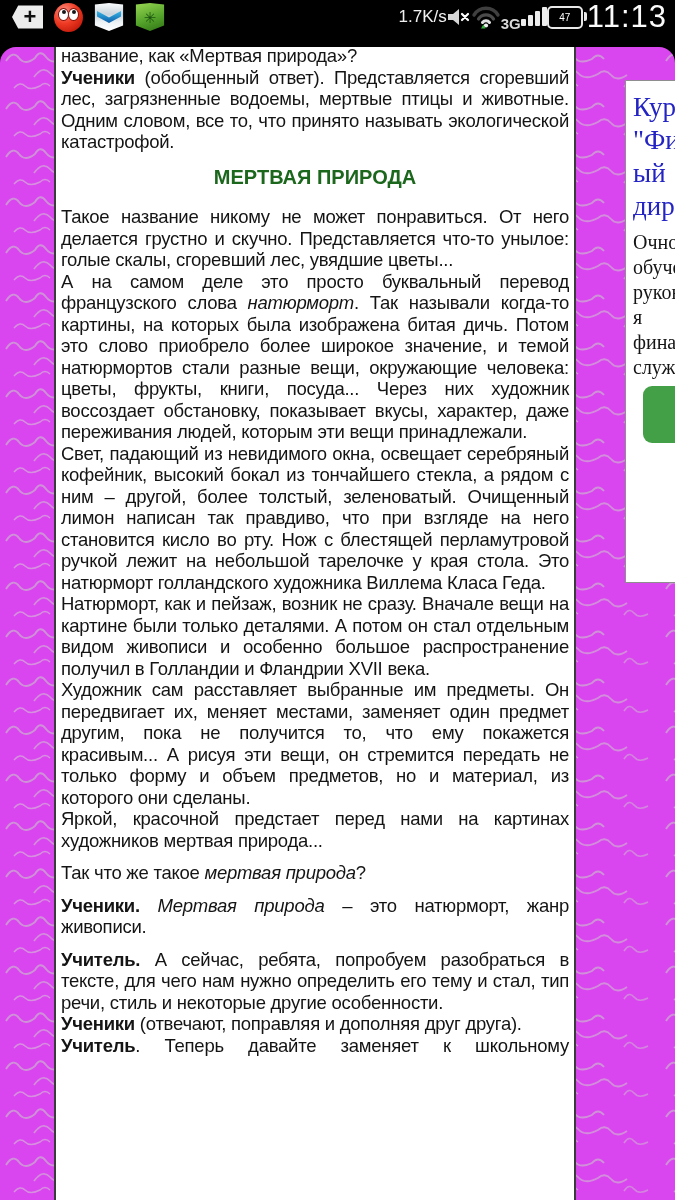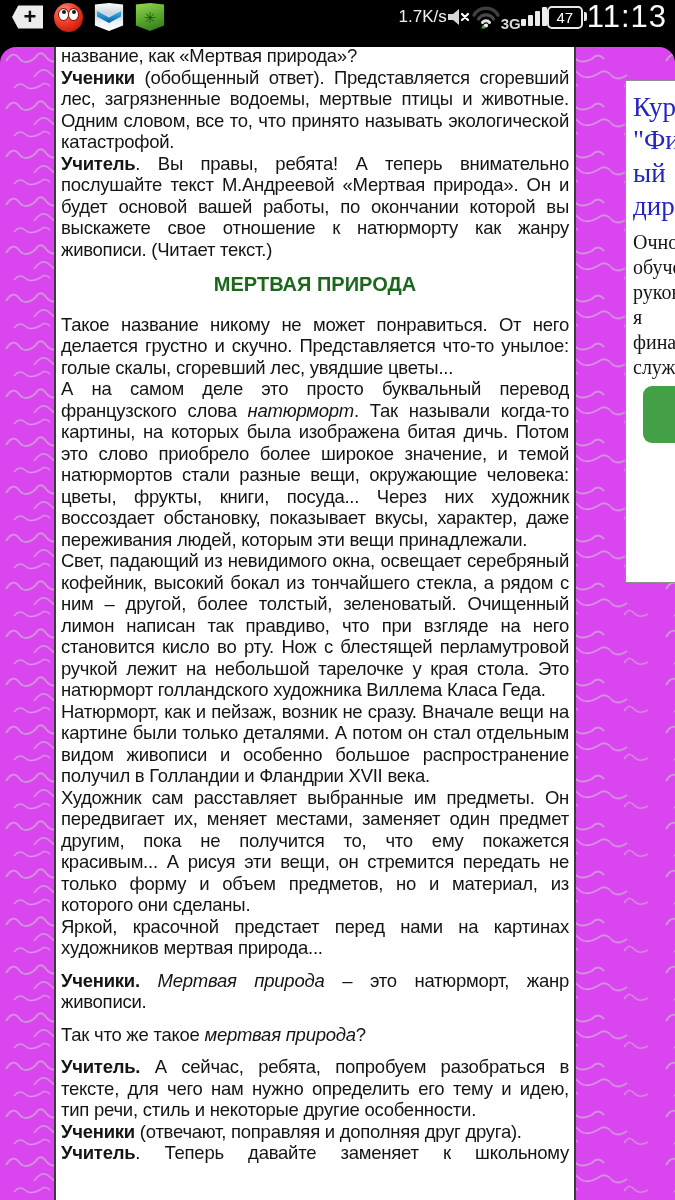--- a/index.html
+++ b/index.html
@@ -31,21 +31,21 @@
   .sb-speed{color:#f0f0f0;font-size:17px;}
   .sb-mute svg, .sb-wifi svg{display:block;}
   .sb-3g{color:#d9d9d9;font-size:15px;font-weight:bold;align-self:flex-end;padding-bottom:3px;}
   .sb-bars{display:flex;align-items:flex-end;gap:2px;height:20px;padding-bottom:2px;}
   .sb-bars i{display:block;width:5px;background:#ececec;border-radius:1px;}
   .sb-bars i:nth-child(1){height:7px;} .sb-bars i:nth-child(2){height:11px;}
   .sb-bars i:nth-child(3){height:15px;} .sb-bars i:nth-child(4){height:19px;}
   .battery{width:32px;height:19px;border:2px solid #e8e8e8;border-radius:5px;position:relative;
     display:flex;align-items:center;justify-content:center;}
   .battery:after{content:"";position:absolute;right:-6px;top:4px;width:3px;height:9px;background:#e8e8e8;border-radius:0 2px 2px 0;}
-  .battery span{color:#fff;font-size:15px;}
+  .battery span{color:#fff;font-size:10px;}
   .sb-time{color:#fbfbfb;font-size:31px;letter-spacing:1px;margin-left:4px;}
   
   .screen{position:absolute;top:47px;left:0;width:675px;height:1158px;background:#d946ef;
     border-radius:16px 16px 0 0;overflow:hidden;}
   .pattern{position:absolute;top:0;left:0;}
   
   .article{position:absolute;left:54px;top:-8px;width:522px;height:1180px;box-sizing:border-box;
     background:#fff;border:2px solid #3b3b3b;padding:4px 5px 0 5px;}
   .article-body{font-size:18.5px;line-height:21.5px;color:#141414;text-align:justify;letter-spacing:-0.25px;}
   .article-body p{margin:0;}
@@ -129,31 +129,30 @@
         <path d="M96 40 q5 -8 10 -2 t14 1" stroke="#ccd4c8" fill="none" stroke-width="1.6" opacity="0.45"></path>
       </pattern>
     </defs>
     <rect width="675" height="1158" fill="url(#hw)"></rect>
   </svg>
 
   <div class="article">
     <div class="article-body">
         <p class=""><span class="seg-p">название, как «Мертвая природа»?</span></p>
         <p class=""><span class="seg-b">Ученики</span><span class="seg-p"> (обобщенный ответ). Представляется сгоревший лес, загрязненные водоемы, мертвые птицы и животные. Одним словом, все то, что принято называть экологической катастрофой.</span></p>
-        <p class=""><span class="seg-b">Учитель</span><span class="seg-p">. Вы правы, ребята! А теперь внимательно послушайте текст М.Андреевой «Мертвая природа». Он и будет основой вашей работы, по окончании которой вы выскажете свое отношение к натюрморту как жанру живописи. (Читает текст.)</span></p>
         <h2 class="article-heading" style="color: rgb(27, 103, 28);">МЕРТВАЯ ПРИРОДА</h2>
         <p class=""><span class="seg-p">Такое название никому не может понравиться. От него делается грустно и скучно. Представляется что-то унылое: голые скалы, сгоревший лес, увядшие цветы...</span></p>
         <p class=""><span class="seg-p">А на самом деле это просто буквальный перевод французского слова </span><span class="seg-i">натюрморт</span><span class="seg-p">. Так называли когда-то картины, на которых была изображена битая дичь. Потом это слово приобрело более широкое значение, и темой натюрмортов стали разные вещи, окружающие человека: цветы, фрукты, книги, посуда... Через них художник воссоздает обстановку, показывает вкусы, характер, даже переживания людей, которым эти вещи принадлежали.</span></p>
         <p class=""><span class="seg-p">Свет, падающий из невидимого окна, освещает серебряный кофейник, высокий бокал из тончайшего стекла, а рядом с ним – другой, более толстый, зеленоватый. Очищенный лимон написан так правдиво, что при взгляде на него становится кисло во рту. Нож с блестящей перламутровой ручкой лежит на небольшой тарелочке у края стола. Это натюрморт голландского художника Виллема Класа Геда.</span></p>
         <p class=""><span class="seg-p">Натюрморт, как и пейзаж, возник не сразу. Вначале вещи на картине были только деталями. А потом он стал отдельным видом живописи и особенно большое распространение получил в Голландии и Фландрии XVII века.</span></p>
         <p class=""><span class="seg-p">Художник сам расставляет выбранные им предметы. Он передвигает их, меняет местами, заменяет один предмет другим, пока не получится то, что ему покажется красивым... А рисуя эти вещи, он стремится передать не только форму и объем предметов, но и материал, из которого они сделаны.</span></p>
         <p class=""><span class="seg-p">Яркой, красочной предстает перед нами на картинах художников мертвая природа...</span></p>
+        <p class="spaced "><span class="seg-p">Так что же такое </span><span class="seg-i">мертвая природа</span><span class="seg-p">?</span></p>
         <p class="spaced "><span class="seg-b">Ученики.</span><span class="seg-i"> Мертвая природа</span><span class="seg-p"> – это натюрморт, жанр живописи.</span></p>
-        <p class="spaced "><span class="seg-p">Так что же такое </span><span class="seg-i">мертвая природа</span><span class="seg-p">?</span></p>
-        <p class=""><span class="seg-b">Учитель.</span><span class="seg-p"> А сейчас, ребята, попробуем разобраться в тексте, для чего нам нужно определить его тему и идею, тип речи, стиль и некоторые другие особенности.</span></p>
+        <p class=""><span class="seg-b">Учитель.</span><span class="seg-p"> А сейчас, ребята, попробуем разобраться в тексте, для чего нам нужно определить его тему и стал, тип речи, стиль и некоторые другие особенности.</span></p>
         <p class=""><span class="seg-b">Ученики</span><span class="seg-p"> (отвечают, поправляя и дополняя друг друга).</span></p>
         <p class="cut-last"><span class="seg-b">Учитель</span><span class="seg-p">. Теперь давайте заменяет к школьному</span></p>
       </div>
   </div>
 
   <div class="ad">
     <div>
         <div class="ad-title-line" style="color: rgb(36, 36, 196);">Курс</div>
         <div class="ad-title-line" style="color: rgb(36, 36, 196);">"Финансов</div>
         <div class="ad-title-line" style="color: rgb(36, 36, 196);">ый</div>

